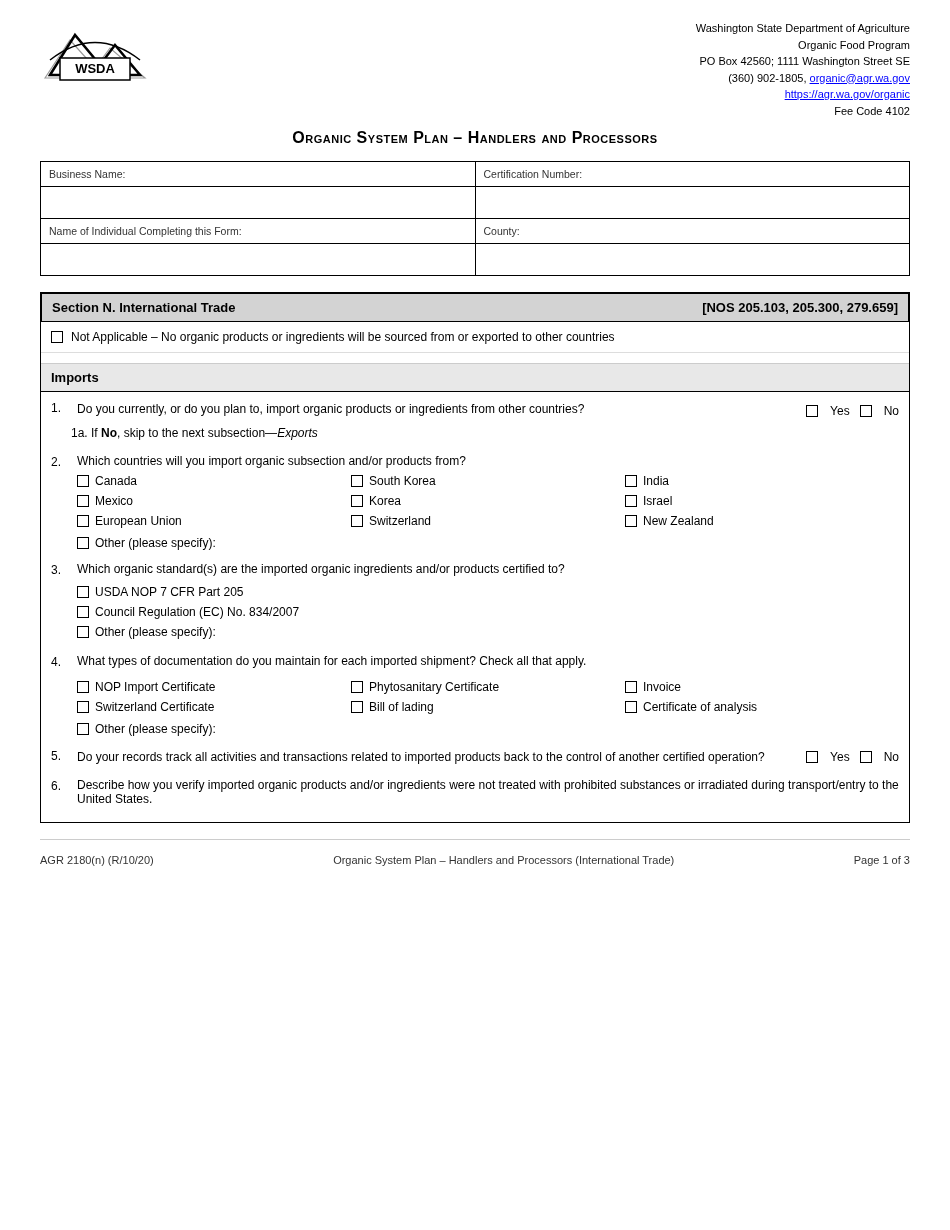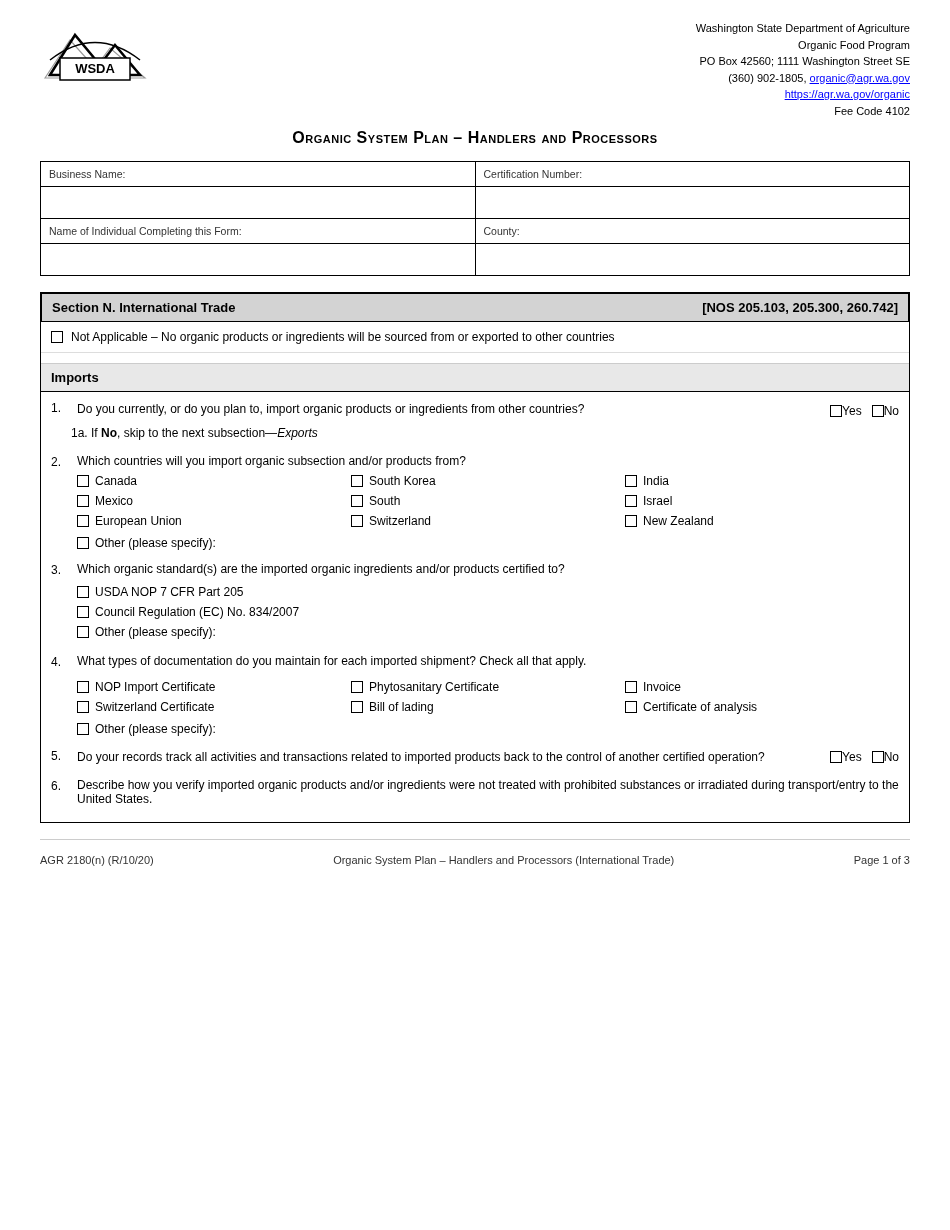--- a/index.html
+++ b/index.html
@@ -92,21 +92,21 @@
       display: flex;
       align-items: center;
       gap: 10px;
       flex-shrink: 0;
       margin-left: 20px;
       padding-top: 2px;
     }
     .yes-no-item {
       display: flex;
       align-items: center;
-      gap: 0;
+      gap: 12px;
     }
     .numbered-question {
       display: flex;
       align-items: flex-start;
       gap: 6px;
     }
     .q-num {
       font-size: 12px;
       min-width: 20px;
       padding-top: 1px;
@@ -221,21 +221,21 @@
     <td style="height:32px;"></td>
     <td style="height:32px;"></td>
   </tr>
 </tbody>
   </table>
 
 <div class="section-outer">
 
   <div class="section-header">
     <span>Section N.  International Trade</span>
-    <span>[NOS 205.103, 205.300, 260.742]</span>
+    <span>[NOS 205.103, 205.300, 279.659]</span>
   </div>
 
   <div class="not-applicable-row">
     <span class="checkbox"></span>
     <span>Not Applicable – No organic products or ingredients will be sourced from or exported to other countries</span>
   </div>
 
   <div style="margin:10px 0 0 0; border-top: 1px solid #ccc;">
     <div class="imports-header">
       <span>Imports</span>
@@ -286,21 +286,21 @@
               <span class="checkbox"></span>
               <span>India</span>
             </div>
 
             <div class="checkbox-item">
               <span class="checkbox"></span>
               <span>Mexico</span>
             </div>
             <div class="checkbox-item">
               <span class="checkbox"></span>
-              <span>South</span>
+              <span>Korea</span>
             </div>
             <div class="checkbox-item">
               <span class="checkbox"></span>
               <span>Israel</span>
             </div>
 
             <div class="checkbox-item">
               <span class="checkbox"></span>
               <span>European Union</span>
             </div>

